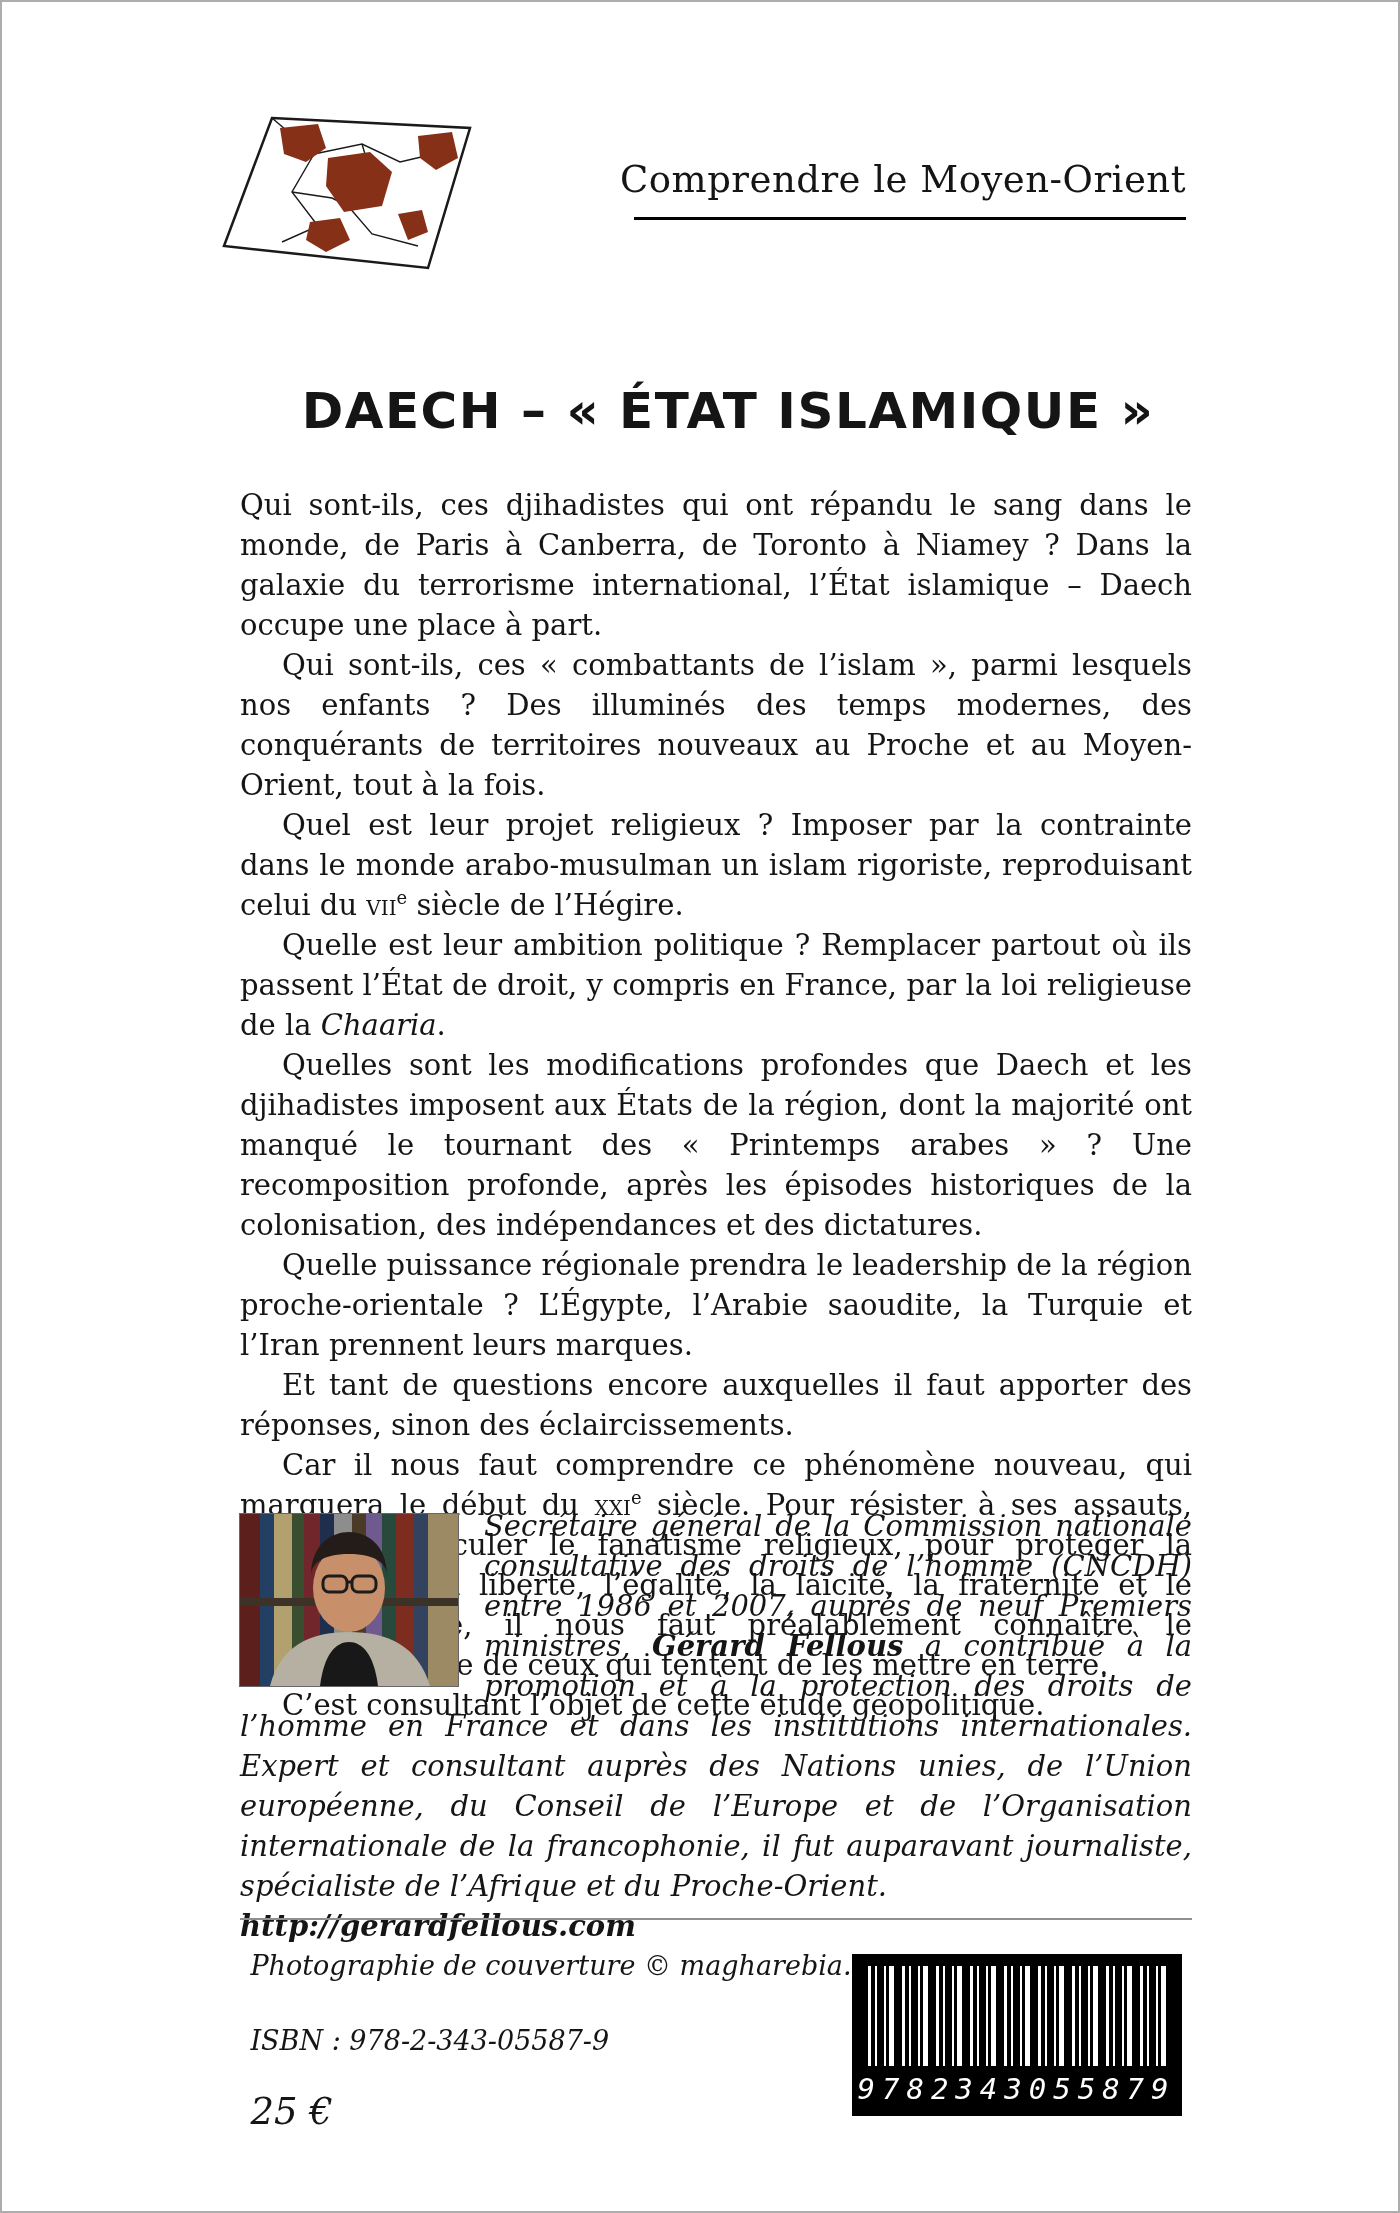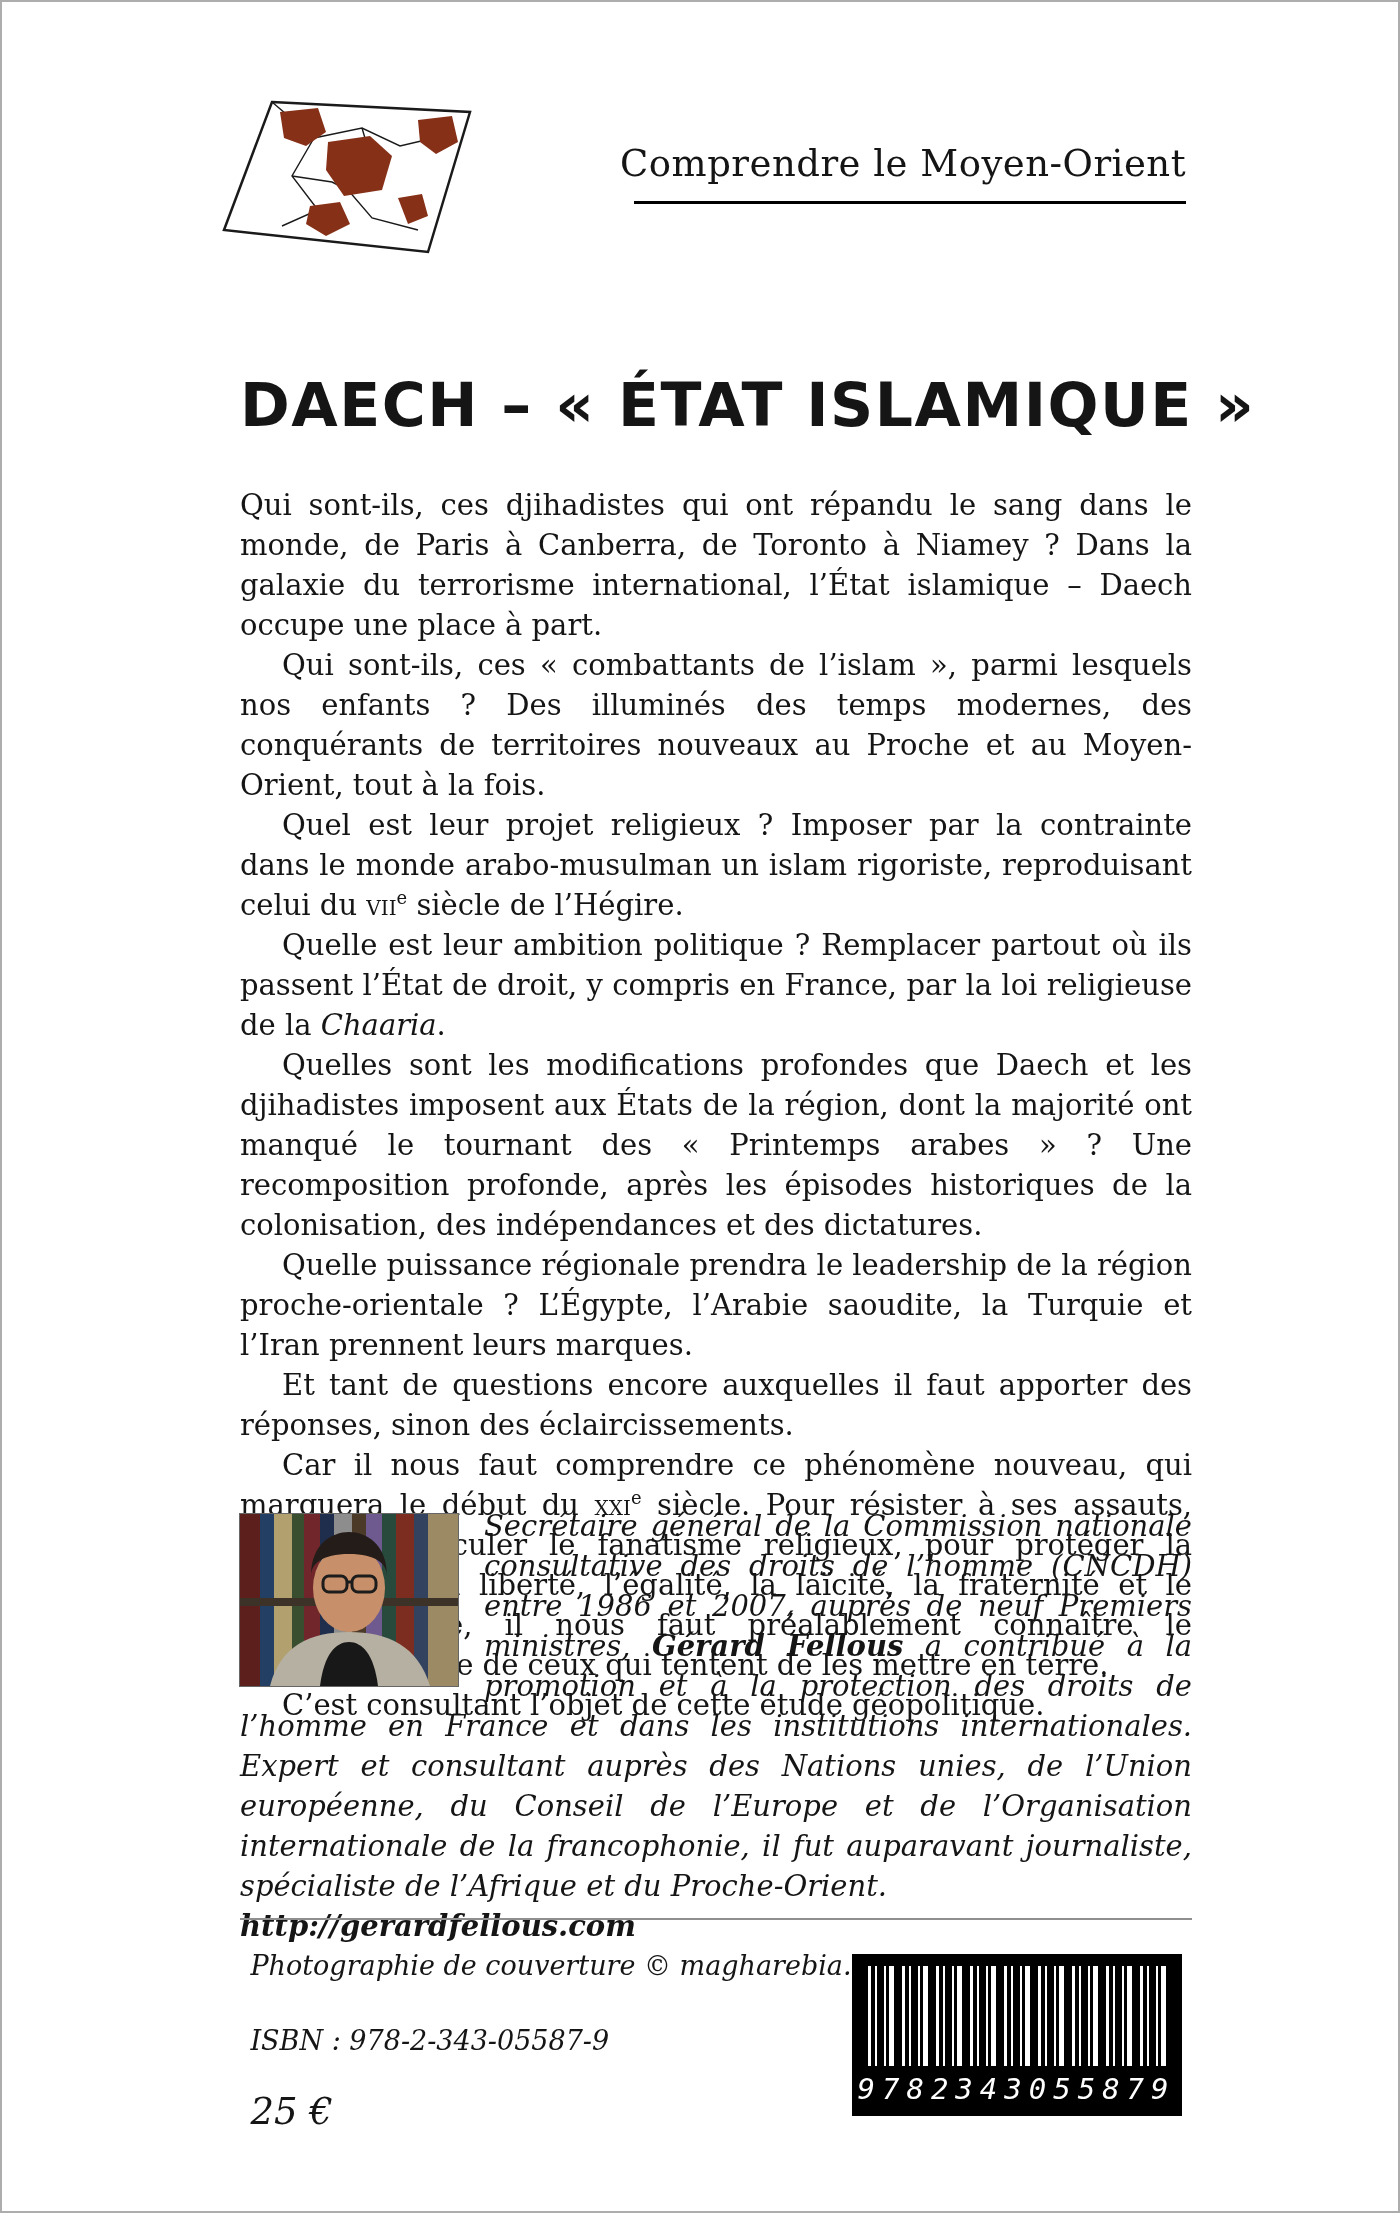--- a/index.html
+++ b/index.html
@@ -12,46 +12,46 @@
     border: 2px solid #adadad;
     box-sizing: border-box;
     overflow: hidden;
     color: #151515;
     font-family: "DejaVu Serif", "Liberation Serif", serif;
   }
 
   
   .collection-header {
     position: absolute;
-    top: 96px; left: 220px; right: 212px;
+    top: 112px; left: 220px; right: 212px;
     display: flex;
     justify-content: space-between;
     align-items: flex-start;
     gap: 28px;
   }
   .logo-box { width: 252px; height: 158px; }
   .collection-text { text-align: right; padding-top: 44px; }
   .collection-title { font-size: 37px; letter-spacing: 0.5px; }
   .collection-rule {
     height: 0;
     border-top: 3px solid #000;
     width: 552px;
     margin: 16px 0 12px auto;
   }
   .collection-subtitle { font-size: 30px; }
 
   
   .book-title {
     position: absolute;
     top: 368px; left: 238px; width: 952px;
-    margin: 0;
+    margin: 12px;
     text-align: center;
     font-family: "DejaVu Sans", "Liberation Sans", sans-serif;
     font-weight: 700;
-    font-size: 60px;
+    font-size: 50px;
     letter-spacing: 1.5px;
     white-space: nowrap;
   }
 
   
   .body-text {
     position: absolute;
     top: 483px; left: 238px; width: 952px;
     font-size: 29px;
     line-height: 40px;

